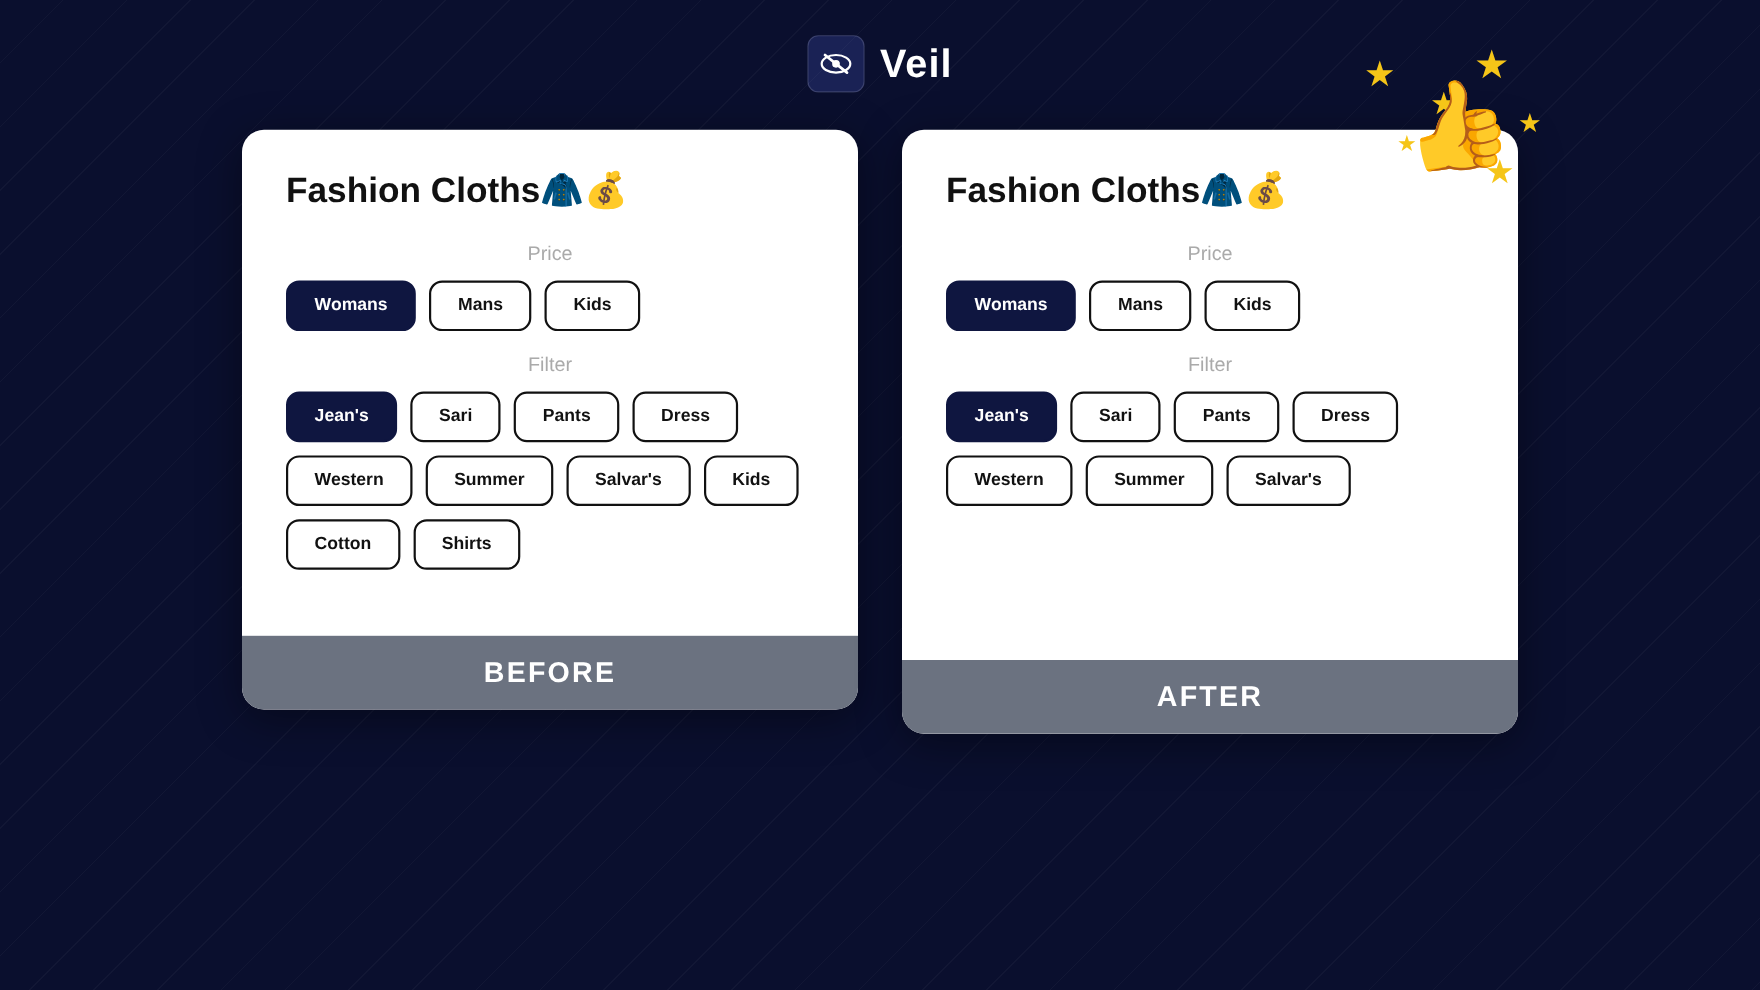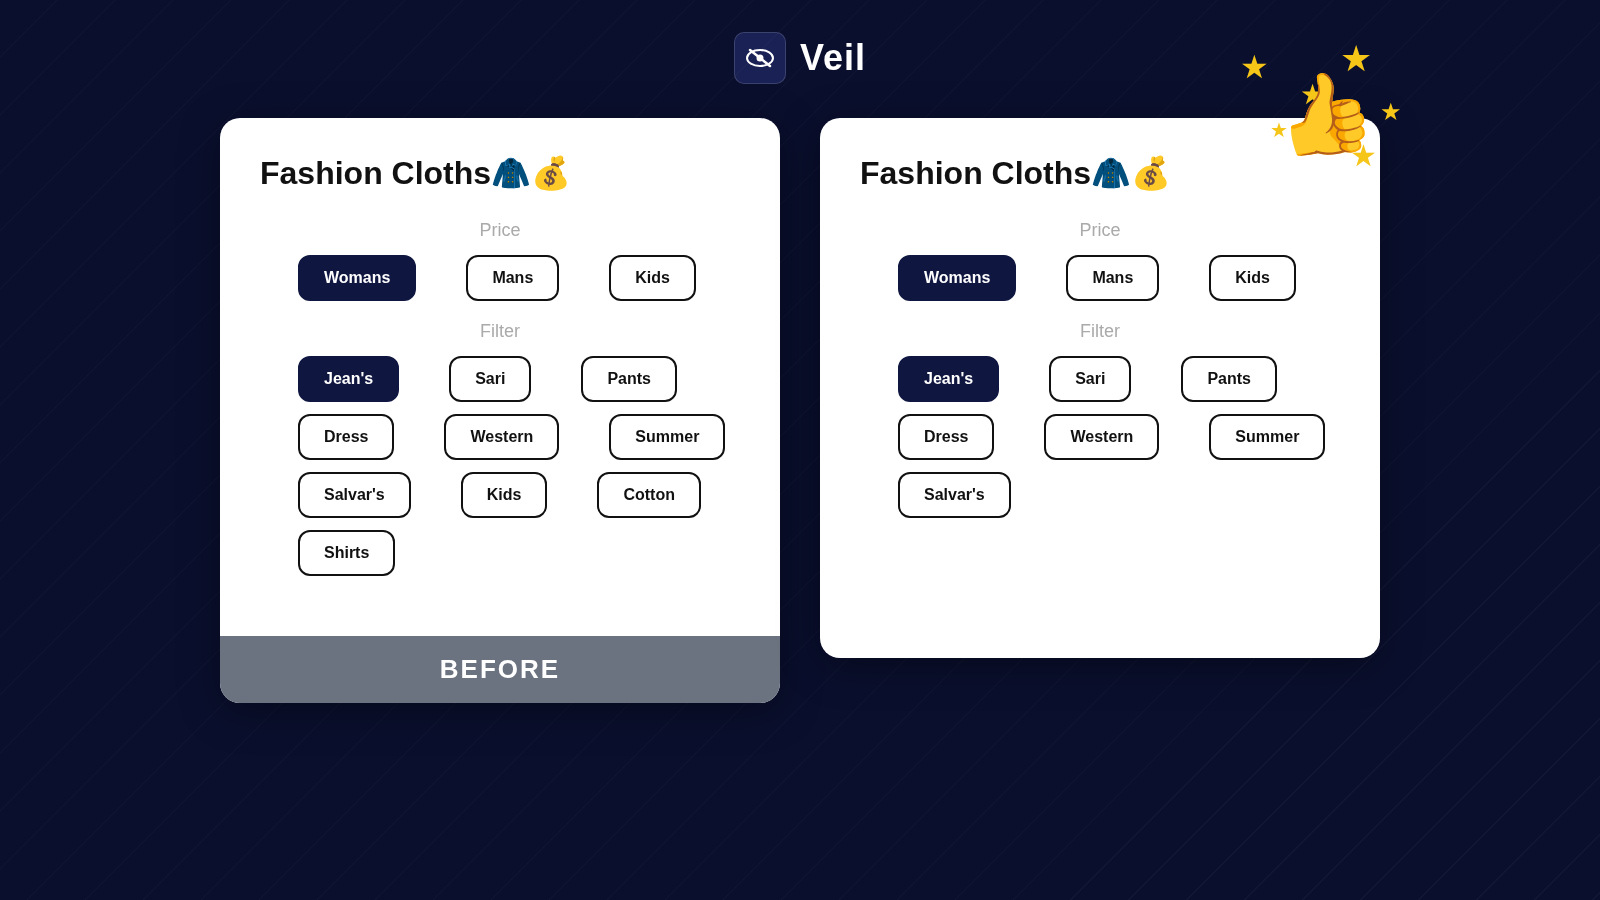--- a/index.html
+++ b/index.html
@@ -110,21 +110,20 @@
     .btn {
       border-radius: 12px;
       padding: 12px 24px;
       font-size: 16px;
       font-weight: 600;
       cursor: pointer;
       border: 2px solid #111;
       background: #fff;
       color: #111;
       transition: all 0.2s;
-      margin-left: 38px;
     }
 
     .btn.active {
       background: #0f1640;
       color: #fff;
       border-color: #0f1640;
     }
 
     .card-footer {
       background: #6b7280;
@@ -229,16 +228,19 @@
           <button class="btn">Sari</button>
           <button class="btn">Pants</button>
           <button class="btn">Dress</button>
           <button class="btn">Western</button>
           <button class="btn">Summer</button>
           <button class="btn">Salvar's</button>
         </div>
 
         <div style="height: 80px;"></div>
       </div>
+      <div class="card-footer">
+        <span class="footer-label">AFTER</span>
+      </div>
     </div>
   </div>
 
 </div>
 
 </body></html>

